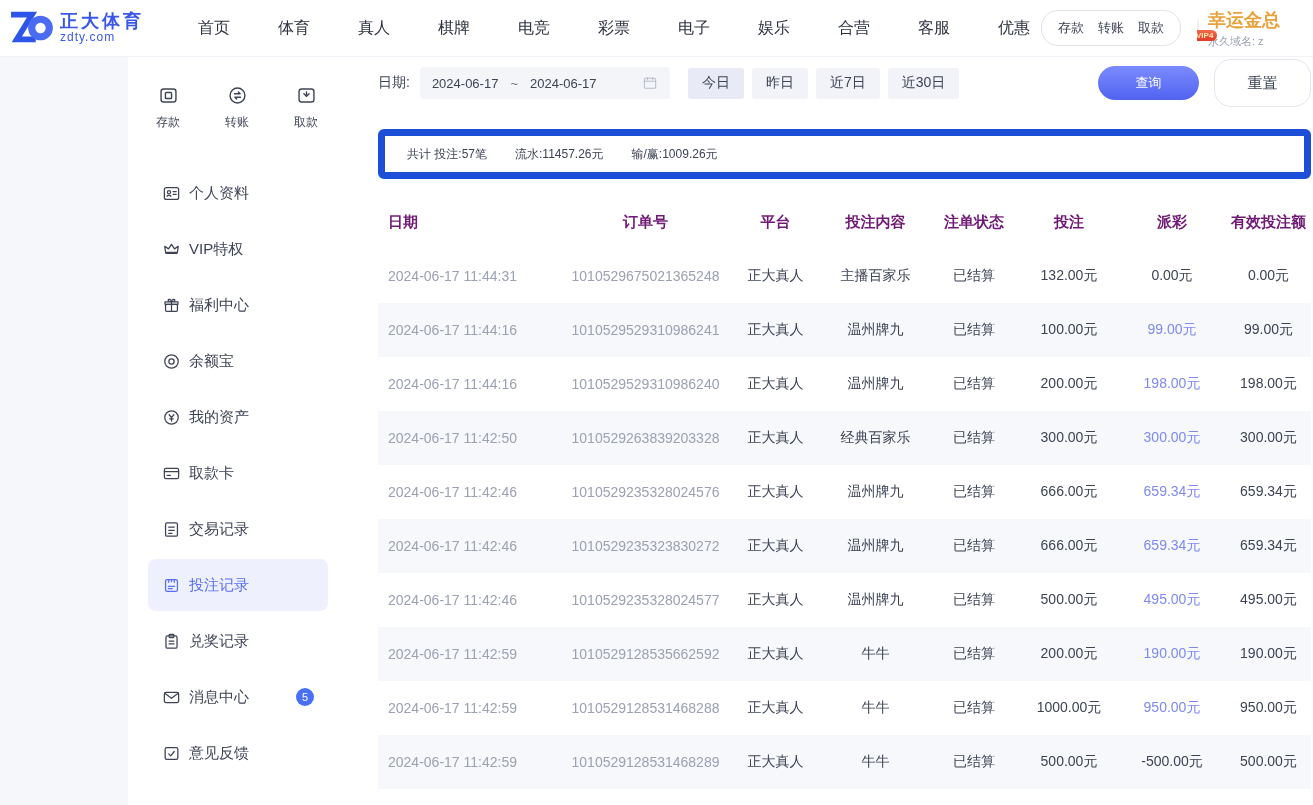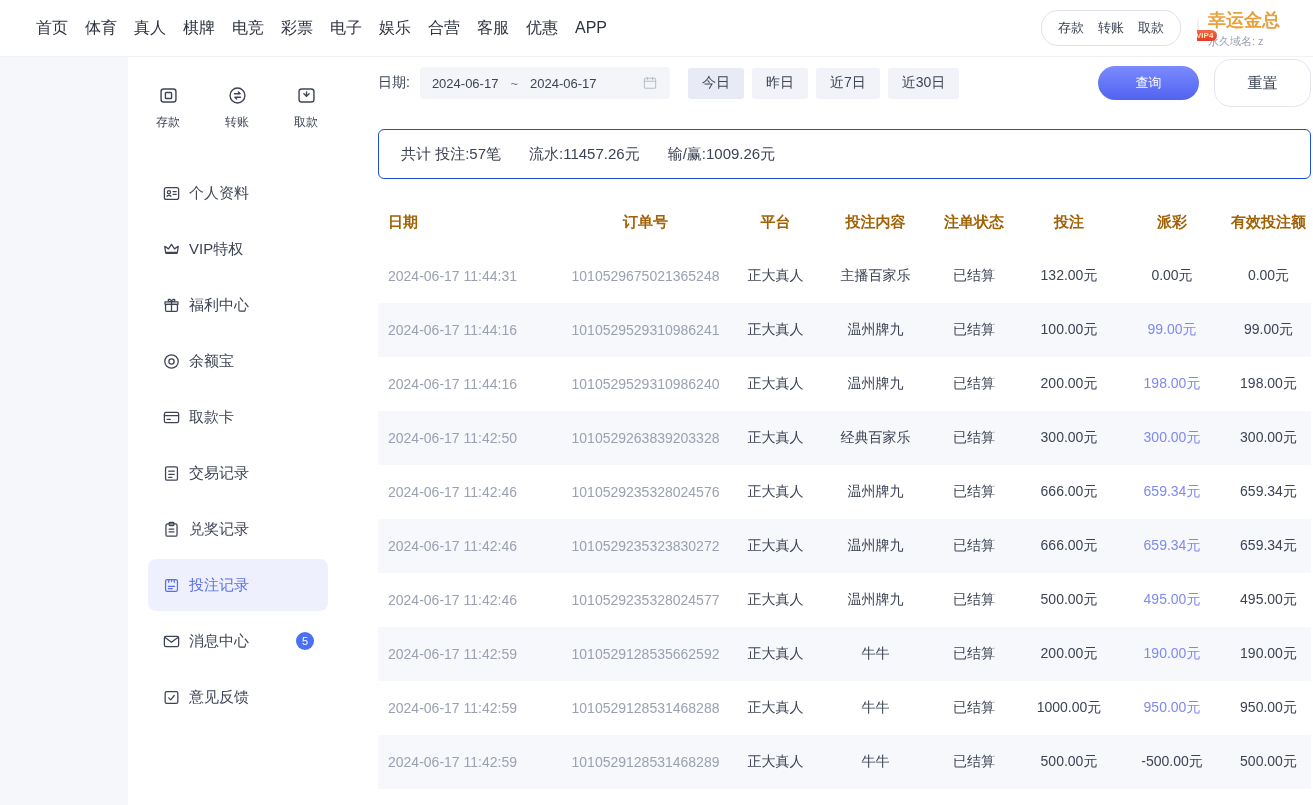--- a/index.html
+++ b/index.html
@@ -11,21 +11,21 @@
   .app { width:1313px; height:805px; overflow:hidden; display:flex; flex-direction:column; }
 
   
   .header { height:57px; background:#fff; display:flex; align-items:center;
             padding:0 10px 0 8px; border-bottom:1px solid #f1f2f7; flex:none; }
   .logo { display:flex; align-items:center; gap:6px; width:162px; flex:none; cursor:pointer; }
   .logo-mark { width:46px; height:38px; flex:none; }
   .logo-txt { display:flex; flex-direction:column; line-height:1.1; }
   .logo-cn { color:#3a57e8; font-size:18px; font-weight:bold; letter-spacing:3px; white-space:nowrap; }
   .logo-en { color:#3a57e8; font-size:12px; letter-spacing:1px; }
-  .main-nav { display:flex; gap:17px; margin-left:28px; flex:1; align-items:center; overflow:hidden; }
+  .main-nav { display:flex; gap:48px; margin-left:28px; flex:1; align-items:center; overflow:hidden; }
   .nav-item { font-size:16px; color:#2e3340; cursor:pointer; text-decoration:none; white-space:nowrap; }
   .header-right { display:flex; align-items:center; gap:16px; flex:none; }
   .quick-pill { border:1px solid #dfe2ee; border-radius:17px; padding:8px 16px;
                 display:flex; gap:14px; font-size:13px; color:#3a4254; }
   .quick-pill a { color:#3a4254; text-decoration:none; white-space:nowrap; cursor:pointer; }
   .user-block { display:flex; align-items:center; gap:9px; cursor:pointer; width:106px; overflow:hidden; }
   .avatar-wrap { position:relative; flex:none; }
   .avatar { width:37px; height:37px; border-radius:50%;
             background:radial-gradient(circle at 38% 30%, #f8d3ac, #cf9670 55%, #7c4e3a);
             border:1px solid #eee; }
@@ -70,41 +70,54 @@
   .range-btn { height:31px; padding:0 14px; background:#f2f3f8; border:none; border-radius:3px;
                font-size:14px; color:#3c4354; cursor:pointer; font-family:inherit; }
   .range-btn.active { background:#e8ebf5; }
   .btn-query { margin-left:auto; width:101px; height:34px; border-radius:17px; border:none;
                background:linear-gradient(180deg,#7b8bff,#5163f0); color:#fff; font-size:13px;
                cursor:pointer; font-family:inherit; }
   .btn-reset { width:97px; height:48px; border-radius:17px; border:1px solid #e3e5f0;
                background:#fff; color:#3c4354; font-size:15px; margin-left:15px; cursor:pointer;
                font-family:inherit; }
 
-  .summary-box { border:1px solid #1d4ed8; border-radius:6px; height:50px; display:flex;
-                 align-items:center; padding:0 22px; gap:28px; font-size:15px;
+  .summary-box { border:7px solid #1d4ed8; border-radius:6px; height:50px; display:flex;
+                 align-items:center; padding:0 22px; gap:28px; font-size:12px;
                  color:#3c4354; margin-top:28px; background:#fff; }
 
   .table { margin-top:16px; }
   .thead, .trow { display:grid;
                   grid-template-columns:185px 165px 95px 105px 92px 98px 108px 1fr;
                   align-items:center; height:54px; }
-  .th { font-size:15px; font-weight:600; color:#a16207; text-align:center; }
+  .th { font-size:15px; font-weight:600; color:#701a75; text-align:center; }
   .td { font-size:14px; text-align:center; color:#3c4354; white-space:nowrap; }
   .th.c0, .td.c0 { text-align:left; padding-left:10px; }
   .td.c0, .td.c1 { color:#9ba1b2; }
   .td.win { color:#7e89f2; }
   .tbody .trow:nth-child(even) { background:#f7f8fb; }
 </style>
 </head>
 <body>
 
 <div class="app">
 
   <div class="header">
+    <div class="logo">
+      <span class="logo-mark icon">
+        <svg viewBox="0 0 48 40" width="46" height="38">
+          <path d="M3 6h22L9 32h20" stroke="#2f55e8" stroke-width="6" fill="none"></path>
+          <circle cx="34" cy="20" r="13" fill="#4a6cf2"></circle>
+          <circle cx="34" cy="20" r="5.5" fill="#fff"></circle>
+        </svg>
+      </span>
+      <span class="logo-txt">
+        <span class="logo-cn">正大体育</span>
+        <span class="logo-en">zdty.com</span>
+      </span>
+    </div>
     <nav class="main-nav">
         <a class="nav-item">首页</a>
         <a class="nav-item">体育</a>
         <a class="nav-item">真人</a>
         <a class="nav-item">棋牌</a>
         <a class="nav-item">电竞</a>
         <a class="nav-item">彩票</a>
         <a class="nav-item">电子</a>
         <a class="nav-item">娱乐</a>
         <a class="nav-item">合营</a>
@@ -196,53 +209,62 @@
               <svg viewBox="0 0 24 24" fill="none" stroke="currentColor" stroke-width="1.6" stroke-linecap="round" stroke-linejoin="round">
                 <circle cx="12" cy="12" r="8.5"></circle>
                 <circle cx="12" cy="12" r="3.3"></circle>
               </svg>
             </span>
             <span>余额宝</span>
           </div>
           <div class="menu-item">
             <span class="icon">
               <svg viewBox="0 0 24 24" fill="none" stroke="currentColor" stroke-width="1.6" stroke-linecap="round" stroke-linejoin="round">
+                <circle cx="12" cy="12" r="8.5"></circle>
+                <path d="M9 8.5l3 3.5 3-3.5M12 12v4.5M9.7 13.7h4.6"></path>
+              </svg>
+            </span>
+            <span>我的资产</span>
+          </div>
+          <div class="menu-item">
+            <span class="icon">
+              <svg viewBox="0 0 24 24" fill="none" stroke="currentColor" stroke-width="1.6" stroke-linecap="round" stroke-linejoin="round">
                 <rect x="3" y="5.5" width="18" height="13" rx="2"></rect>
                 <path d="M3 9.5h18M6.5 14.5h4"></path>
               </svg>
             </span>
             <span>取款卡</span>
           </div>
           <div class="menu-item">
             <span class="icon">
               <svg viewBox="0 0 24 24" fill="none" stroke="currentColor" stroke-width="1.6" stroke-linecap="round" stroke-linejoin="round">
                 <rect x="4.5" y="3.5" width="15" height="17" rx="2"></rect>
                 <path d="M8.5 9h7M8.5 13h7M8.5 17h4"></path>
               </svg>
             </span>
             <span>交易记录</span>
+          </div>
+          <div class="menu-item active">
+            <span class="icon">
+              <svg viewBox="0 0 24 24" fill="none" stroke="currentColor" stroke-width="1.6" stroke-linecap="round" stroke-linejoin="round">
+                <rect x="4.5" y="4.5" width="15" height="15" rx="2"></rect>
+                <path d="M8.5 4.5V8M12 4.5V7M15.5 4.5V8M8 13h8M8 16h5"></path>
+              </svg>
+            </span>
+            <span>投注记录</span>
           </div>
           <div class="menu-item">
             <span class="icon">
               <svg viewBox="0 0 24 24" fill="none" stroke="currentColor" stroke-width="1.6" stroke-linecap="round" stroke-linejoin="round">
                 <rect x="5" y="5" width="14" height="15.5" rx="2"></rect>
                 <rect x="9" y="3" width="6" height="4" rx="1"></rect>
                 <path d="M9 11.5h6M9 15h6"></path>
               </svg>
             </span>
             <span>兑奖记录</span>
-          </div>
-          <div class="menu-item active">
-            <span class="icon">
-              <svg viewBox="0 0 24 24" fill="none" stroke="currentColor" stroke-width="1.6" stroke-linecap="round" stroke-linejoin="round">
-                <rect x="4.5" y="4.5" width="15" height="15" rx="2"></rect>
-                <path d="M8.5 4.5V8M12 4.5V7M15.5 4.5V8M8 13h8M8 16h5"></path>
-              </svg>
-            </span>
-            <span>投注记录</span>
           </div>
           <div class="menu-item">
             <span class="icon">
               <svg viewBox="0 0 24 24" fill="none" stroke="currentColor" stroke-width="1.6" stroke-linecap="round" stroke-linejoin="round">
                 <rect x="3" y="5.5" width="18" height="13" rx="2"></rect>
                 <path d="M3.5 6.5L12 13l8.5-6.5"></path>
               </svg>
             </span>
             <span>消息中心</span>
             <span class="menu-badge">5</span>

